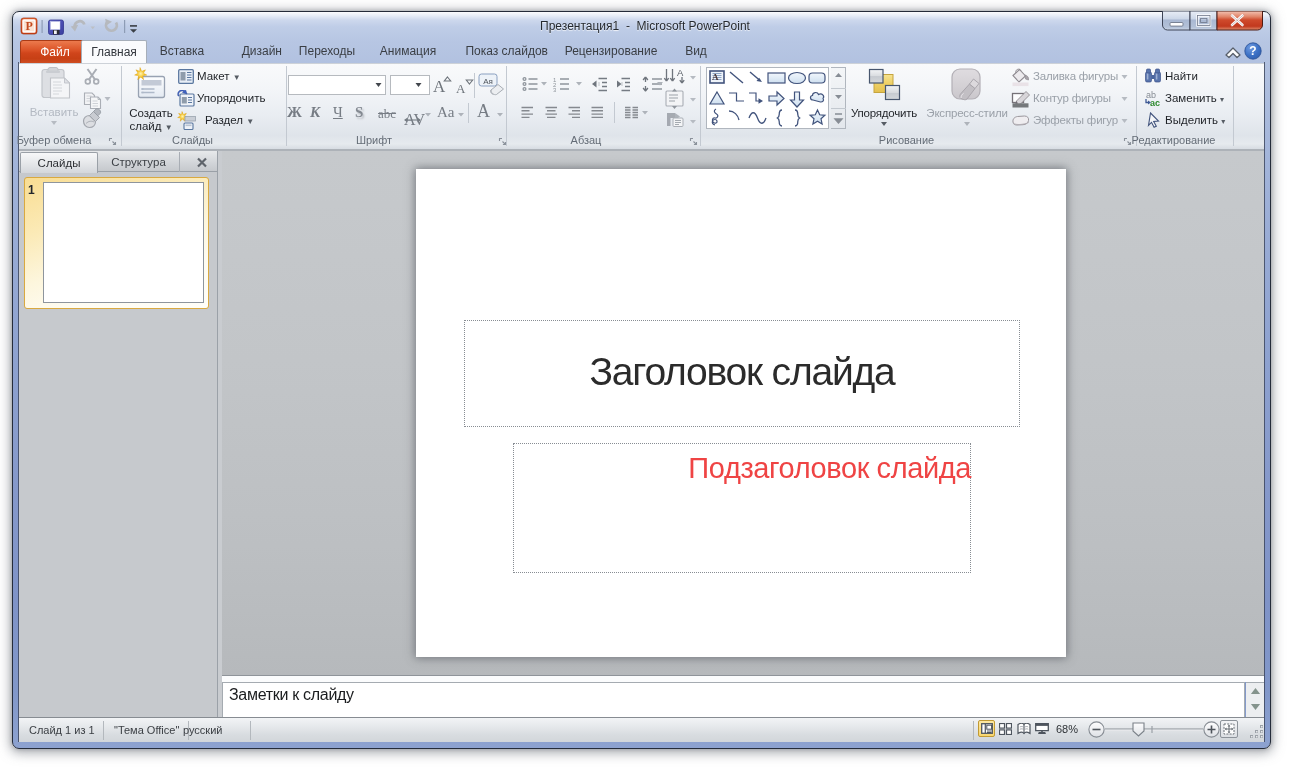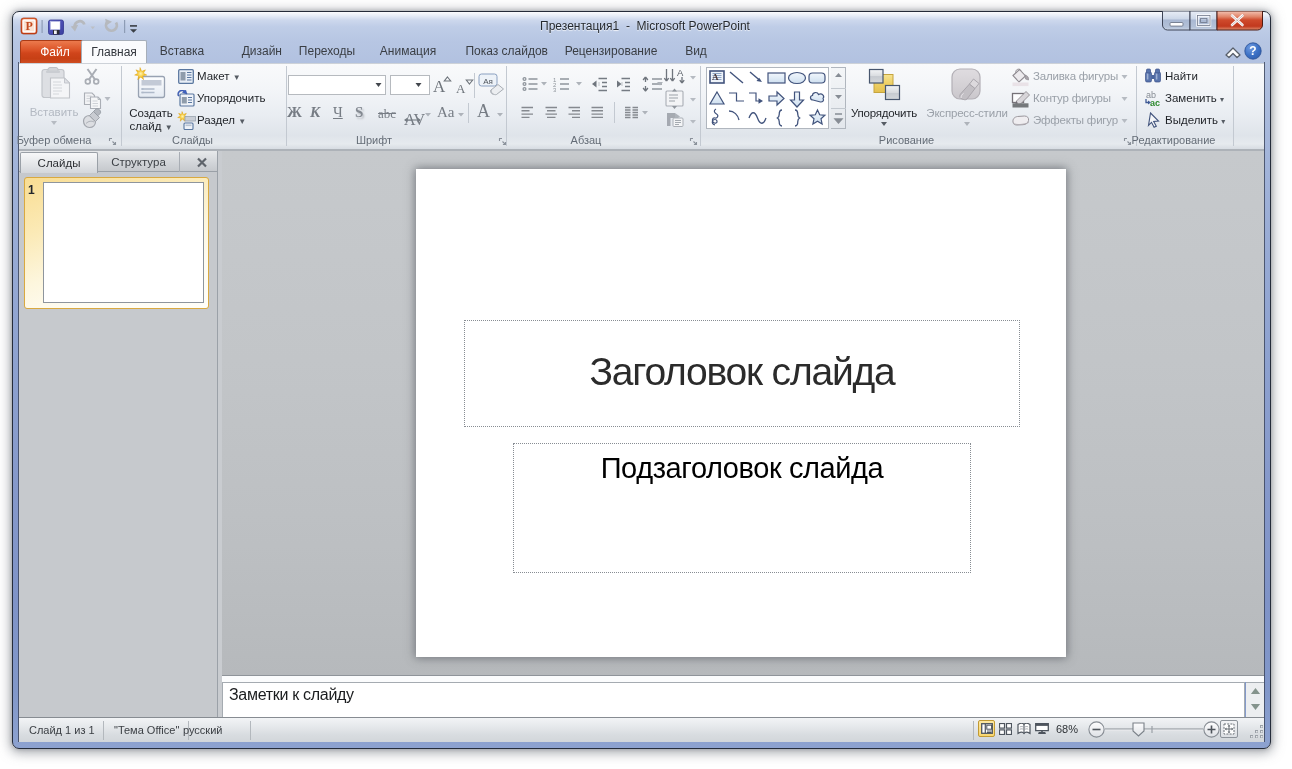--- a/index.html
+++ b/index.html
@@ -222,21 +222,21 @@
       </svg>
 <div class="abs" style="left:197px;top:92px;font-size:11.5px;color:#1f2227">Упорядочить</div>
 <svg class="abs" style="left:176px;top:111px" width="20" height="19" viewBox="0 0 20 19">
   <g fill="url(#spk)" stroke="#d89e12" stroke-width="0.4">
           <path d="M6 0.5 l1.4 3 3 -1.2 -1.7 2.7 2.7 1.5 -3.2 0.6 0.6 3.2 -2.3 -2.3 -2.3 2.3 0.6 -3.2 -3.2 -0.6 2.7 -1.5 -1.7 -2.7 3 1.2 z"></path>
         </g>
   <rect x="9" y="5.5" width="10.5" height="4.5" fill="#c9ced6" stroke="#9aa3ae" stroke-width="0.8"></rect>
   <rect x="8" y="12" width="9" height="6.5" rx="1" fill="#eef2f8" stroke="#5a779f" stroke-width="1.1"></rect>
   <rect x="9.5" y="13.5" width="6" height="1.6" fill="#b9c3d1"></rect>
 </svg>
-<div class="abs" style="left:197px;top:114px;font-size:11.5px;color:#1f2227">Раздел <span style="font-size:8px;color:#565c64">▼</span></div>
+<div class="abs" style="left:205px;top:114px;font-size:11.5px;color:#1f2227">Раздел <span style="font-size:8px;color:#565c64">▼</span></div>
 
 <div class="abs" style="left:288px;top:75px;width:98px;height:20px;background:#fff;border:1px solid #b6babf"></div>
 <svg class="abs" style="left:374px;top:82px" width="9" height="6" viewBox="0 0 9 6">
         <path d="M1.5 1 h6 l-3 4 z" fill="#42464d"></path>
       </svg>
 <div class="abs" style="left:390px;top:75px;width:40px;height:20px;background:#fff;border:1px solid #b6babf"></div>
 <svg class="abs" style="left:414px;top:82px" width="9" height="6" viewBox="0 0 9 6">
         <path d="M1.5 1 h6 l-3 4 z" fill="#42464d"></path>
       </svg>
 <div class="abs" style="left:433px;top:77px;width:17px;height:18px;font-family:'Liberation Serif',serif;font-size:17px;color:#6e747b">A</div>
@@ -518,21 +518,21 @@
 <div class="abs" style="left:28px;top:183px;width:12px;font-size:12px;font-weight:bold;color:#23272c">1</div>
 
 <div class="abs" style="left:217px;top:151px;width:5px;height:567px;background:#c9ccd0;border-left:1px solid #9ba1a8"></div>
 
 <div class="abs" style="left:222px;top:151px;width:1042px;height:525px;background:linear-gradient(180deg,#c6c9cc 0%,#c2c5c8 40%,#bcbfc2 75%,#b6b9bc 100%)"></div>
 <div class="abs" style="left:416px;top:169px;width:650px;height:488px;background:#fff;box-shadow:0 0 9px 1px rgba(96,100,106,0.8)"></div>
 
 <div class="abs" style="left:464px;top:320px;width:556px;height:107px;border:1px dotted #888d93"></div>
 <div class="abs" style="left:464px;top:320px;width:556px;height:104px;line-height:104px;text-align:center;font-size:39px;letter-spacing:-1.2px;color:#2b2b2b">Заголовок слайда</div>
 <div class="abs" style="left:513px;top:443px;width:458px;height:130px;border:1px dotted #888d93"></div>
-<div class="abs" style="left:513px;top:452px;width:458px;text-align:center;font-size:29px;letter-spacing:-0.4px;color:#000000">Подзаголовок слайда</div>
+<div class="abs" style="left:513px;top:452px;width:458px;text-align:right;font-size:29px;letter-spacing:-0.4px;color:#ef4444">Подзаголовок слайда</div>
 
 <div class="abs" style="left:222px;top:675px;width:1042px;height:7px;background:#fbfcfd;border-top:1px solid #8f949a"></div>
 <div class="abs" style="left:222px;top:682px;width:1023px;height:35px;background:#fff;border:1px solid #a5abb1;border-bottom:none"></div>
 <div class="abs" style="left:229px;top:686px;font-size:16px;letter-spacing:-0.3px;color:#1a1c1e">Заметки к слайду</div>
 <div class="abs" style="left:1246px;top:682px;width:18px;height:35px;background:#eceef0;border-top:1px solid #a5abb1"></div>
 <svg class="abs" style="left:1250px;top:687px" width="11" height="8" viewBox="0 0 11 8">
         <path d="M5.5 1 l4.6 6 h-9.2 z" fill="#84938c"></path>
       </svg>
 <svg class="abs" style="left:1250px;top:703px" width="11" height="8" viewBox="0 0 11 8">
         <path d="M5.5 7 l4.6 -6 h-9.2 z" fill="#84938c"></path>

